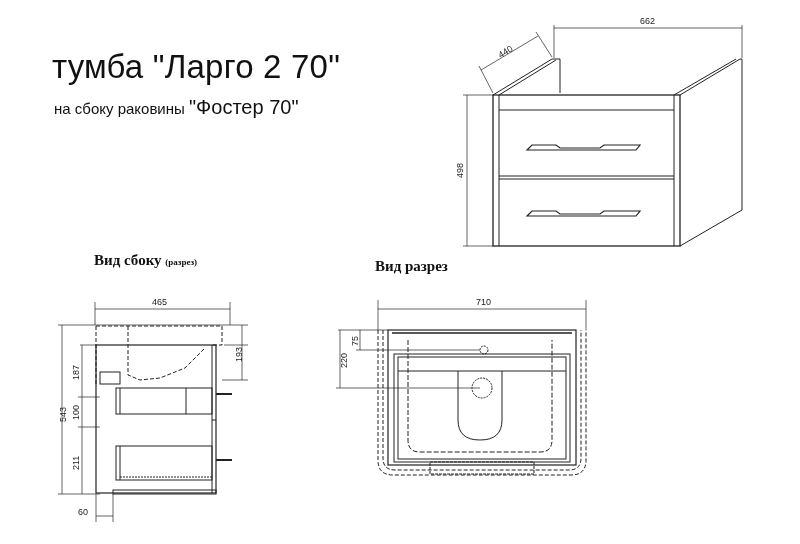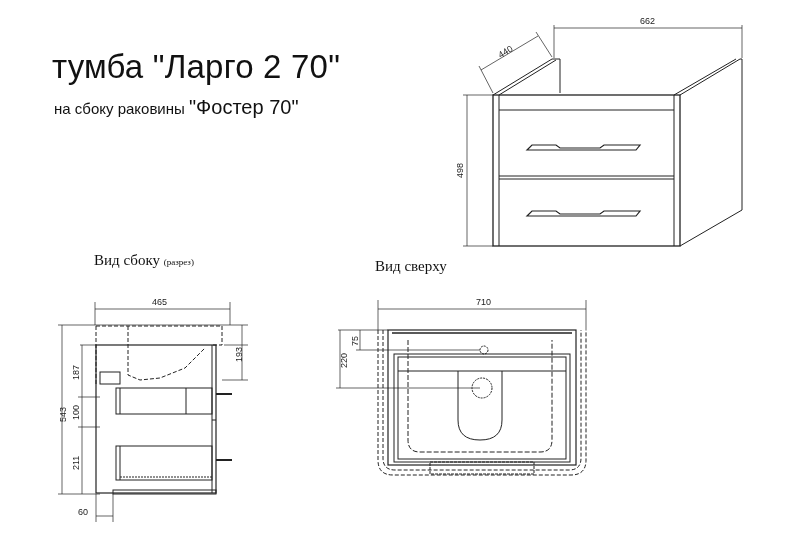--- a/index.html
+++ b/index.html
@@ -1,38 +1,38 @@
 <!DOCTYPE html>
 <html><head>
 <meta charset="utf-8">
 <style>
   html, body { margin:0; padding:0; background:#ffffff; }
   body { width:800px; height:544px; position:relative; overflow:hidden; font-family:"Liberation Sans", sans-serif; color:#111; }
   .title { position:absolute; left:52px; top:48px; font-size:33px; font-family:"Liberation Sans", sans-serif; letter-spacing:0.2px; }
   .subtitle { position:absolute; left:54px; top:96px; font-size:15px; font-family:"Liberation Sans", sans-serif; }
   .subtitle .big { font-size:20px; }
-  .view-label { position:absolute; font-family:"Liberation Serif", serif; font-size:15px; }
+  .view-label { position:absolute; font-family:"Liberation Serif", serif; font-size:15px;font-weight:bold; }
   .view-label .small { font-size:9px; }
   svg { position:absolute; left:0; top:0; }
   .dim { font-family:"Liberation Sans", sans-serif; font-size:9px; fill:#222; }
 </style>
 </head>
 <body>
 
 <div class="title">тумба "Ларго 2 70"</div>
 <div class="subtitle">
   <span>на сбоку раковины</span>
   <span class="big">"Фостер 70"</span>
 </div>
 
 <div class="view-label" style="left:94px;top:252px;">
   <span>Вид сбоку</span>
   <span class="small">(разрез)</span>
 </div>
-<div class="view-label" style="left:375px;top:258px;">Вид сверху</div>
+<div class="view-label" style="left:375px;top:258px;">Вид разрез</div>
 
 <svg width="800" height="544" viewBox="0 0 800 544" stroke="#222" fill="none" stroke-width="1">
 
   <g>
 
     <rect x="493" y="95" width="187" height="151" stroke-width="1.3"></rect>
     <line x1="499" y1="95" x2="499" y2="246"></line>
     <line x1="674" y1="95" x2="674" y2="246"></line>
     <line x1="499" y1="110" x2="674" y2="110"></line>
     <line x1="499" y1="176" x2="674" y2="176"></line>

